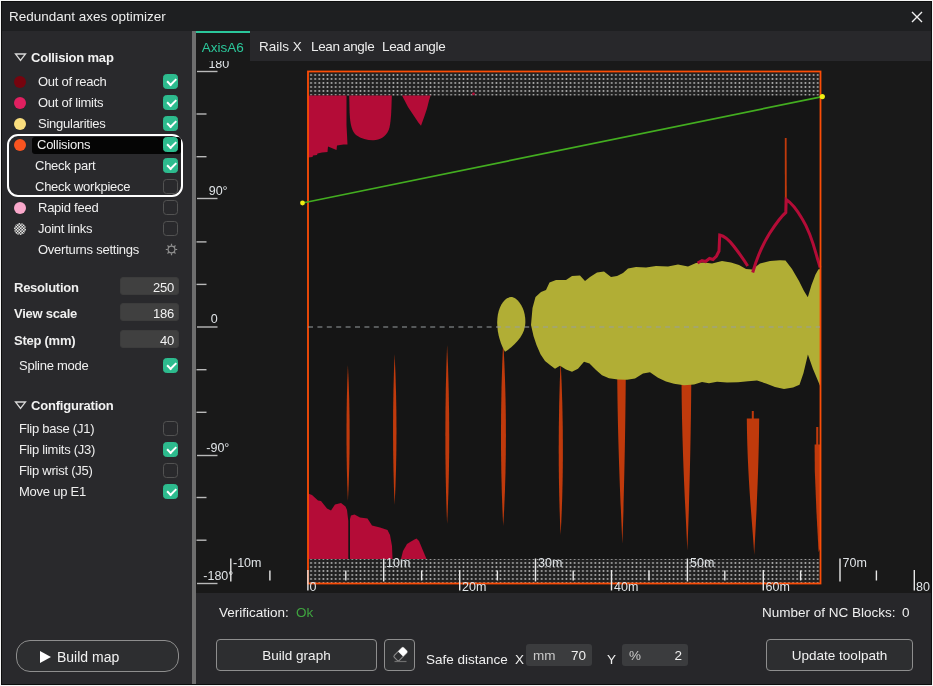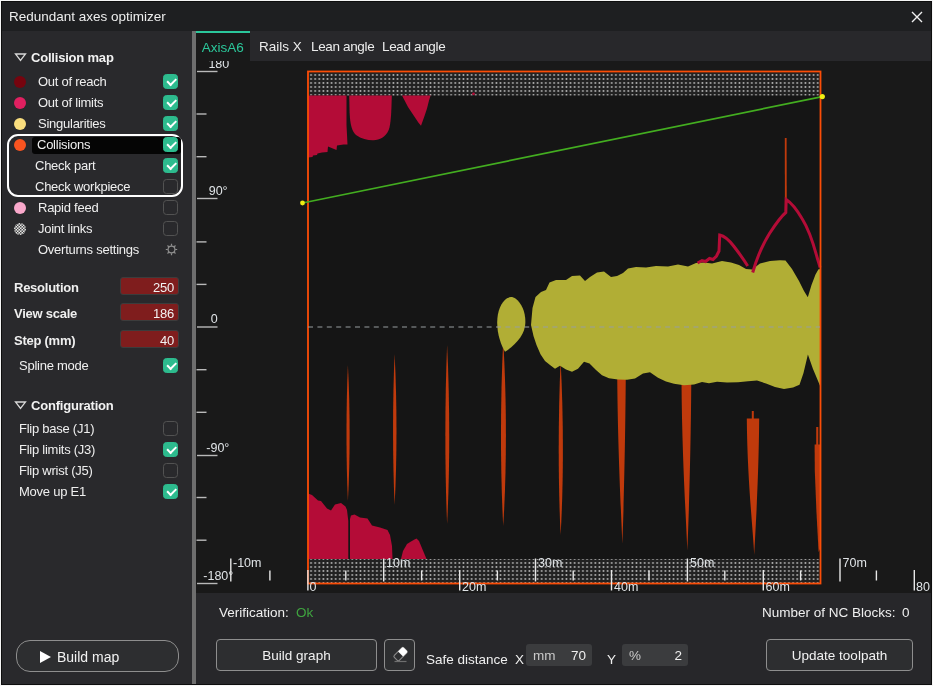--- a/index.html
+++ b/index.html
@@ -17,21 +17,21 @@
   .row { position:absolute; left:0; width:191px; height:21px; font-size:13px; letter-spacing:-0.25px; }
   .row .lab { position:absolute; left:37px; top:3px; white-space:nowrap; }
   .dot { position:absolute; left:13px; top:4.5px; width:12px; height:12px; border-radius:50%; }
   .cb { position:absolute; left:162px; top:3px; width:15px; height:15px; border-radius:3.5px; border:1.5px solid #525252; }
   .cb.on { background:#2dbb8e; border-color:#2dbb8e; }
   .cb.on:after { content:""; position:absolute; left:2.5px; top:3px; width:7px; height:3.5px; border-left:2px solid #ffffff; border-bottom:2px solid #ffffff; transform:rotate(-45deg); }
   .hl { position:absolute; left:6px; top:103px; width:176px; height:63px; border:2.5px solid #ffffff; border-radius:11px; }
   .pill { position:absolute; left:31px; top:106px; width:149px; height:17px; background:#050505; border-radius:3px; }
   .fieldrow { position:absolute; left:0; width:191px; height:21px; font-size:13px; letter-spacing:-0.25px; }
   .fieldrow .lab { position:absolute; left:13px; top:3px;font-weight:bold; }
-  .field { position:absolute; left:119px; top:0px; width:59px; height:18px; background:#7f1d1d; border:1px solid #3c3c3c; border-radius:3px; text-align:right; padding:2px 4px 3px 0; font-size:13px; letter-spacing:-0.2px; color:#f2f2f2; }
+  .field { position:absolute; left:119px; top:0px; width:59px; height:18px; background:#404040; border:1px solid #3c3c3c; border-radius:3px; text-align:right; padding:2px 4px 3px 0; font-size:13px; letter-spacing:-0.2px; color:#f2f2f2; }
   .btn { position:absolute; border:1px solid #8e8e8e; border-radius:4px; background:#2d2e30; color:#f2f2f2; font-size:13.5px; text-align:center; }
   
   .tabbar { position:absolute; left:0; top:0; width:736px; height:30px; background:#28282b; }
   .tab { position:absolute; top:0; height:30px; font-size:13.5px; color:#ececec; text-align:center; }
   .tab.active { background:#191919; border-top:2px solid #2bc79a; color:#2bc79a; }
   .tab span { position:absolute; left:0; right:0; top:8px; }
   .tab.active span { top:6.5px; }
   
   .bottombar { position:absolute; left:0; top:562px; width:736px; height:92px; background:#27272a; font-size:13.5px; }
   .bb-txt { position:absolute; white-space:nowrap; }

